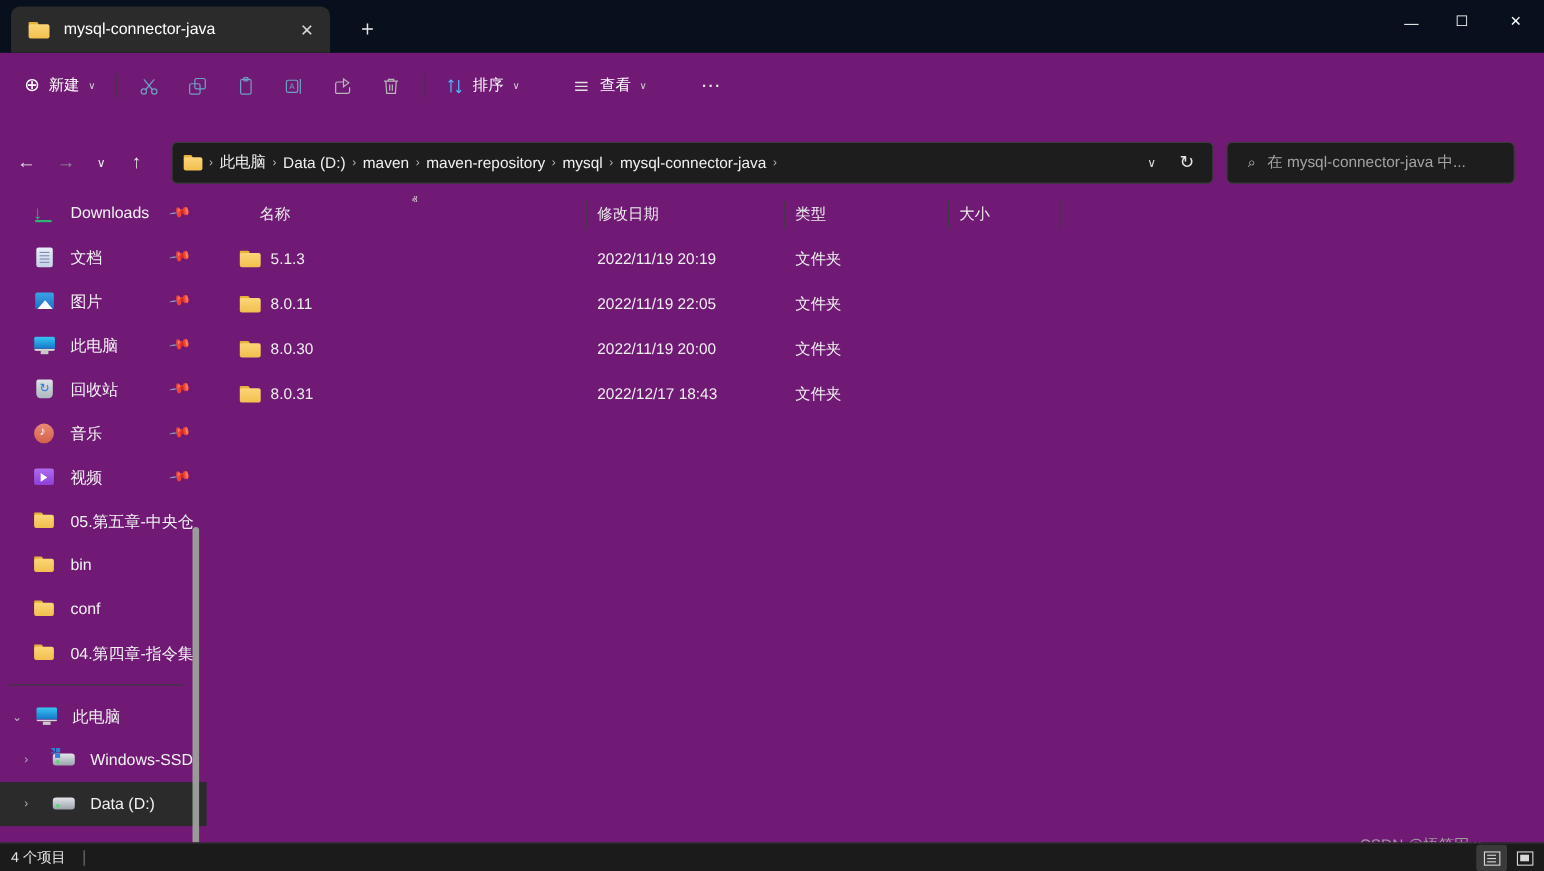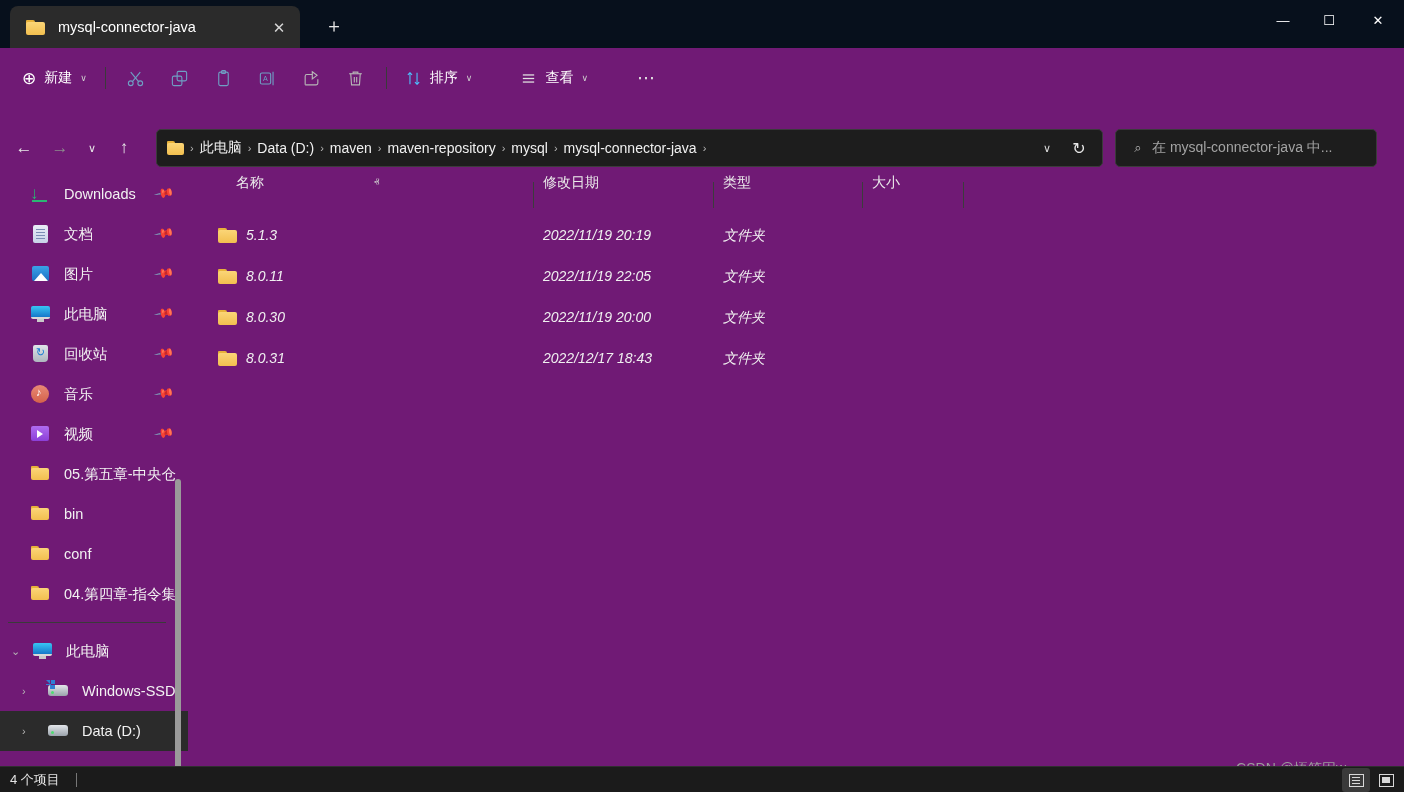--- a/index.html
+++ b/index.html
@@ -203,25 +203,25 @@
   .side-tree-item { padding-left: 48px; }
   .side-tree-root { padding-left: 32px; }
   .side-scroll {
     position: absolute; left: 175px; top: 305px; width: 6px; height: 335px;
     background: #9a9a9a; border-radius: 3px;
   }
 
   
   .content { position: absolute; top: 174px; left: 190px; width: 1214px; height: 592px; }
   .colhead { position: relative; height: 42px; display: flex; align-items: center; }
-  .col { font-size: 14px; color: #ebebeb; position: absolute; top: 0; }
+  .col { font-size: 14px; color: #ebebeb; position: absolute; top: 12px; }
   .coldiv { position: absolute; top: 8px; width: 1px; height: 26px; background: #3c3c3c; }
   .sortmark { position: absolute; top: 2px; color: #cfcfcf; font-size: 11px; }
   .row { position: relative; height: 41px; }
-  .cell { position: absolute; font-size: 14px; color: #f0f0f0; top: 11px; white-space: nowrap; font-style: italic; }
+  .cell { position: absolute; font-size: 14px; color: #f0f0f0; top: 11px; white-space: nowrap; }
   .row-folder { position: absolute; left: 28px; top: 12px; width: 20px; height: 17px; }
   .row-folder::before {
     content: ""; position: absolute; left: 0; top: 0; width: 9px; height: 4px;
     background: #e8b23a; border-radius: 1px 2px 0 0;
   }
   .row-folder::after {
     content: ""; position: absolute; left: 0; top: 2px; width: 19px; height: 13px;
     background: linear-gradient(180deg,#fbd577 0%, #f2bf4f 100%); border-radius: 2px;
   }
 

